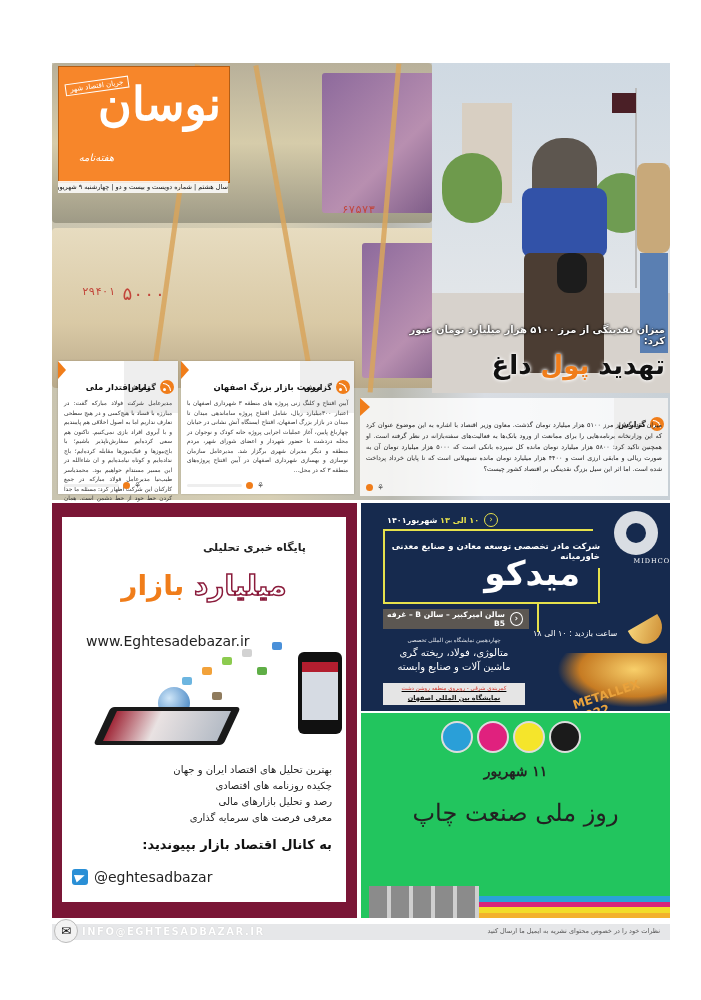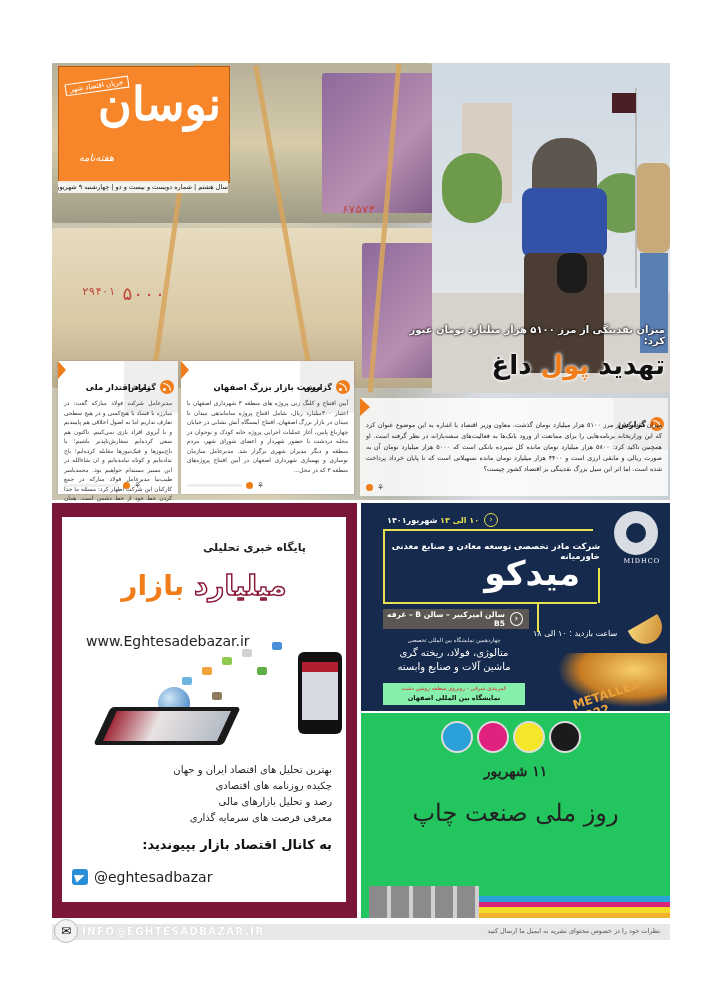--- a/index.html
+++ b/index.html
@@ -92,28 +92,28 @@
 
   
   #ad-midhco { left:361px; top:503px; width:309px; height:208px; background:#162a4e; overflow:hidden; }
   #mid-date-box { position:absolute; left:26px; top:10px; height:14px; display:flex; align-items:center; gap:5px; }
   #mid-date { font-size:8px; font-weight:bold; color:#fff; background:transparent; }
   #mid-date .yl { color:#e6e14c; }
   .mid-arrow-circ { width:12px; height:12px; border:1.5px solid #e6e14c; border-radius:50%; color:#e6e14c; font-size:8px; text-align:center; line-height:11px; }
   .mid-line { position:absolute; background:#e6e14c; }
   #mid-logo { position:absolute; right:12px; top:8px; width:44px; height:44px; border-radius:50%; background:#d9dde3; }
   #mid-logo::after { content:""; position:absolute; left:12px; top:12px; width:20px; height:20px; border-radius:50%; background:#162a4e; }
-  #mid-logo-text { position:absolute; right:10px; top:54px; font-size:6.5px; color:#fff; font-family:"DejaVu Serif", serif; letter-spacing:1px; direction:ltr;padding-left:44px; }
+  #mid-logo-text { position:absolute; right:0; top:54px; font-size:6.5px; color:#fff; font-family:"DejaVu Serif", serif; letter-spacing:1px; direction:ltr;padding-left:44px; }
   #mid-company { position:absolute; right:70px; top:38px; font-size:8.5px; font-weight:bold; color:#fff; }
   #mid-title { position:absolute; right:90px; top:50px; font-size:34px; font-weight:bold; color:#fff; }
   #mid-hall { position:absolute; left:22px; top:106px; width:140px; height:20px; background:#5c5752; color:#fff; font-size:7.5px; font-weight:bold; display:flex; align-items:center; justify-content:flex-start; gap:5px; padding-right:6px; direction:rtl; }
   #mid-hours { position:absolute; left:172px; top:110px; font-size:8px; color:#fff;margin-top:16px; }
   #mid-sub1 { position:absolute; left:22px; top:134px; width:142px; text-align:center; font-size:5.5px; color:#dfe3ea; }
   #mid-sub2 { position:absolute; left:22px; top:143px; width:142px; text-align:center; font-size:10px; font-weight:normal; color:#fff; line-height:14px; }
-  #mid-loc { position:absolute; left:22px; top:180px; width:142px; height:22px; background:#86efac; text-align:center; }
+  #mid-loc { position:absolute; left:22px; top:180px; width:142px; height:22px; background:#e5e5e5; text-align:center;text-decoration:underline; }
   #mid-loc-1 { font-size:5.5px; color:#d2342a; line-height:10px; display:block; }
   #mid-loc-2 { font-size:6.5px; color:#111; font-weight:bold; line-height:10px; display:block; }
   #mid-metallex { position:absolute; left:196px; top:150px; width:110px; height:55px; background:radial-gradient(ellipse at 70% 30%,#f8cf6a,#c67b23 50%,transparent 70%); }
   #mid-metallex-text { position:absolute; left:212px; top:180px; font-size:12px; font-weight:bold; color:#e9a23c; transform:rotate(-18deg); direction:ltr; }
   .ladle { position:absolute; left:270px; top:118px; width:34px; height:22px; background:linear-gradient(135deg,#f6d47a,#c9862d); border-radius:0 0 20px 20px; transform:rotate(-30deg); }
 
   
   #ad-print { left:361px; top:713px; width:309px; height:205px; background:#22c55e; overflow:hidden; }
   .cmyk { position:absolute; top:8px; width:28px; height:28px; border-radius:50%; border:2px solid #ddd; }
   #print-date { position:absolute; left:0; right:0; top:50px; text-align:center; font-size:14px; font-weight:bold; color:#222; font-family:"DejaVu Serif", serif; }

